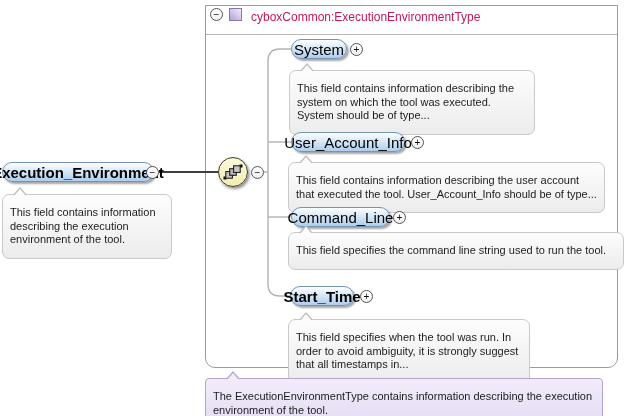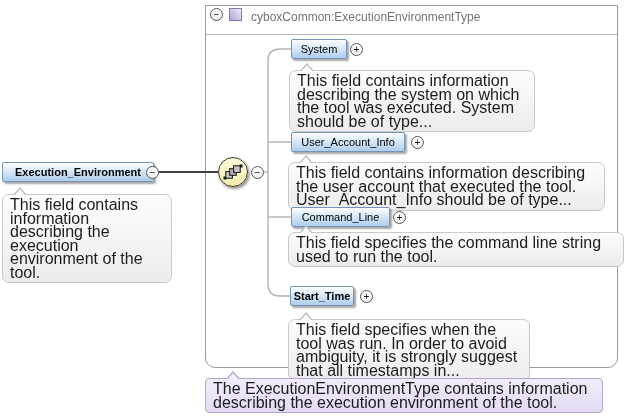--- a/index.html
+++ b/index.html
@@ -13,50 +13,50 @@
   .bigbox{
     position:absolute;left:205px;top:5px;width:413px;height:363px;
     box-sizing:border-box;border:1px solid #9b9b9b;
     border-radius:0 0 10px 10px;background:#ffffff;z-index:0;
   }
   .bigbox-header{
     position:absolute;left:0;top:0;right:0;height:28px;
     border-bottom:1px solid #b8b8b8;
   }
   .type-title{
-    position:absolute;left:45px;top:4px;font-size:12px;line-height:15px;color:#737373;
+    position:absolute;left:45px;top:4px;font-size:12px;line-height:15px;color:#be185d;
     white-space:nowrap;
   }
   .type-icon{
     position:absolute;left:23px;top:2px;width:13px;height:13px;box-sizing:border-box;
     border:1px solid #8a76ad;
     background:linear-gradient(to top right,#b1a0d6 0%,#ece6f7 90%);
   }
   .circle-btn{
     position:absolute;width:13px;height:13px;box-sizing:border-box;z-index:3;
     border:1px solid #555555;border-radius:50%;
     background:linear-gradient(#ffffff,#eeeeee);
     color:#111;font-size:10px;line-height:10px;
     display:flex;align-items:center;justify-content:center;
     cursor:pointer;
   }
   .pill{
     position:absolute;height:20px;box-sizing:border-box;z-index:2;
-    border:1px solid #7593b5;border-radius:2px;
+    border:1px solid #7593b5;border-radius:10px;
     background:linear-gradient(to bottom,#fdfefe 0%,#dcebf8 40%,#aecded 100%);
     box-shadow:2px 2px 2px rgba(0,0,0,0.35);
-    font-size:11px;color:#000;
+    font-size:15px;color:#000;
     display:flex;align-items:center;justify-content:center;
     white-space:nowrap;cursor:pointer;
   }
   .ann{
     position:absolute;box-sizing:border-box;z-index:2;
     border:1px solid #c9c9c9;border-radius:7px;
     background:linear-gradient(to bottom,#fdfdfd,#ececec);
-    padding:3px 7px;font-size:16px;line-height:13.5px;color:#1c1c1c;
+    padding:11px 7px;font-size:11px;line-height:13.5px;color:#1c1c1c;
   }
   .tail{
     position:absolute;top:-8px;left:10px;width:0;height:0;
     border-left:7px solid transparent;border-right:7px solid transparent;
     border-bottom:8px solid #bdbdbd;
   }
   .tail::after{
     content:"";position:absolute;left:-6px;top:2px;width:0;height:0;
     border-left:6px solid transparent;border-right:6px solid transparent;
     border-bottom:7px solid #fcfcfc;

